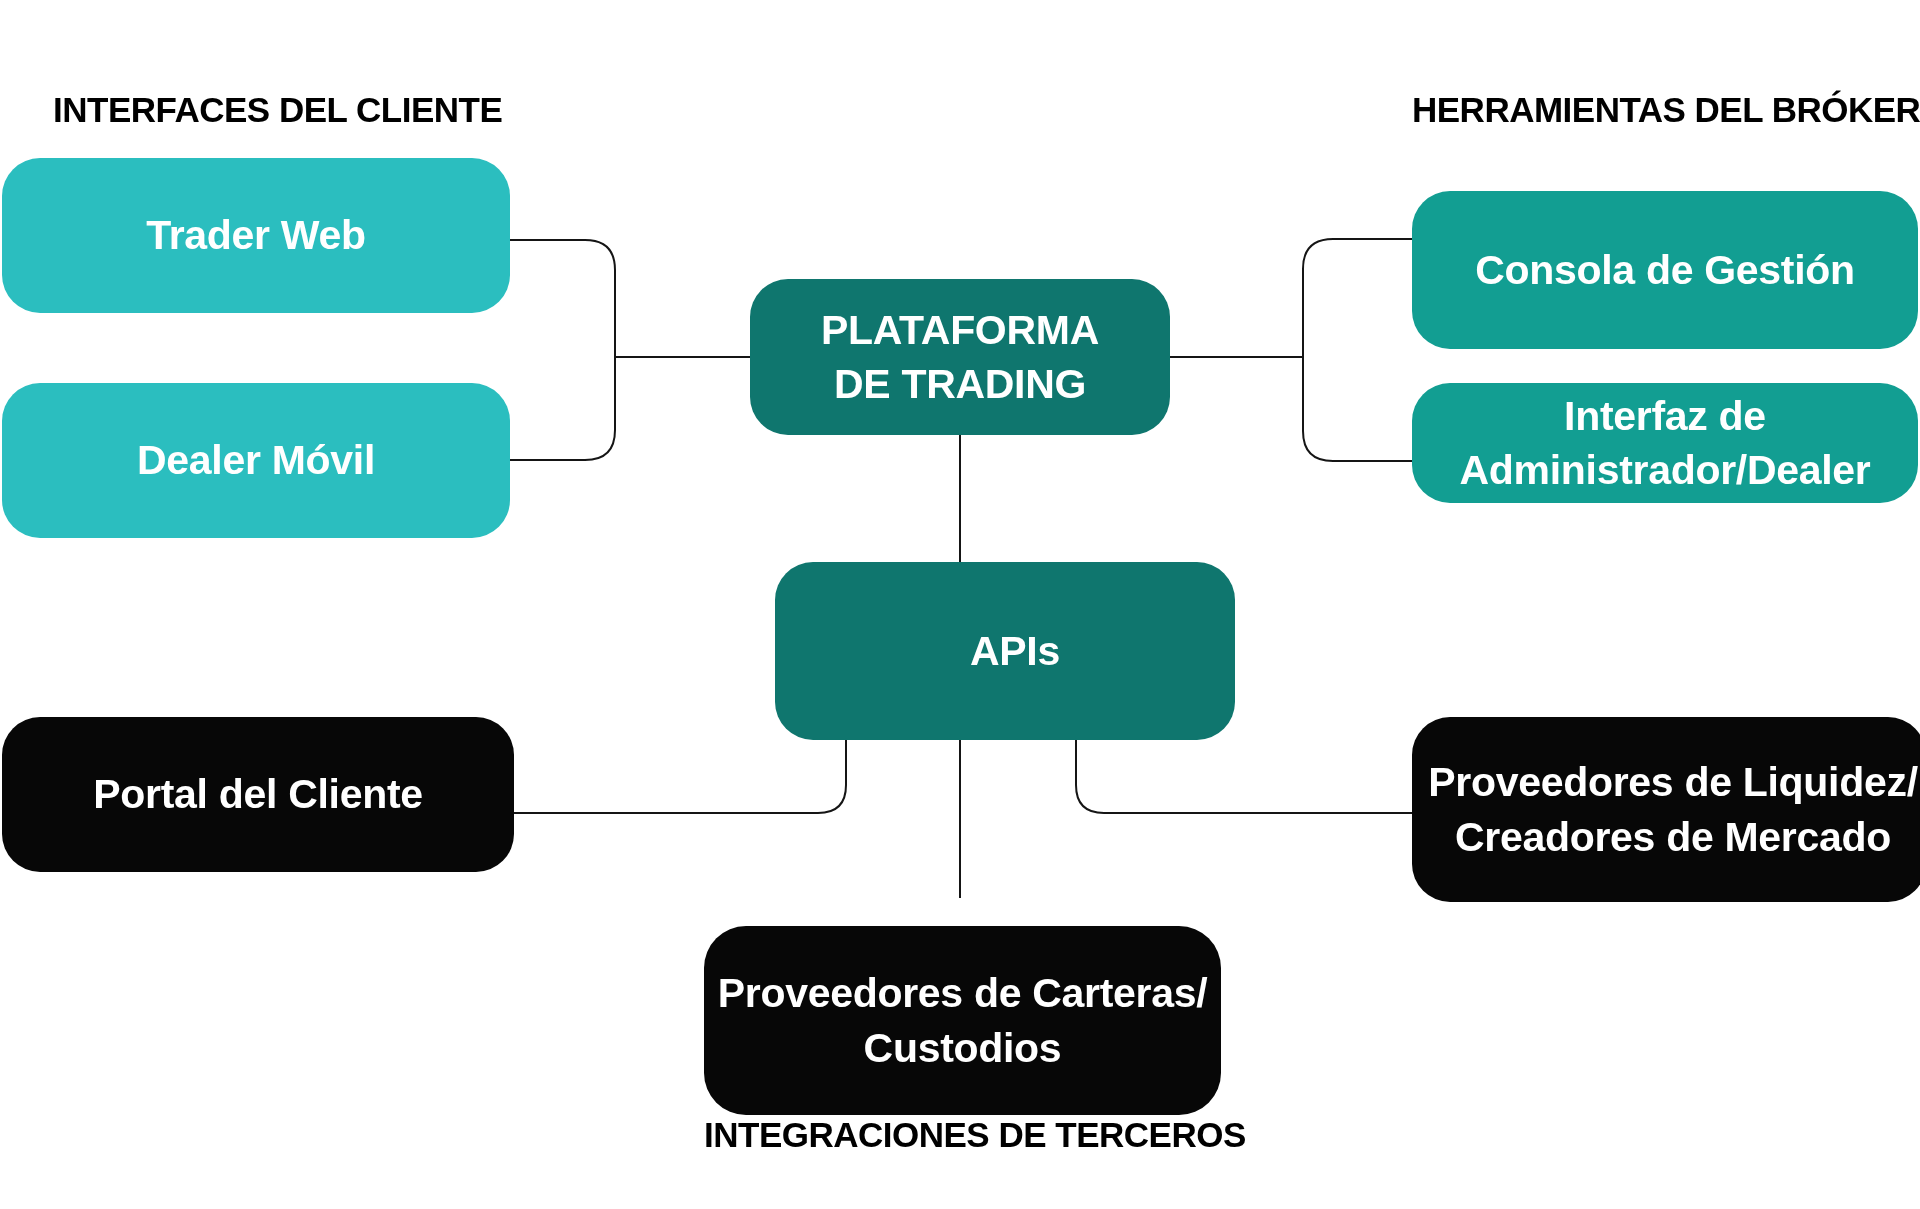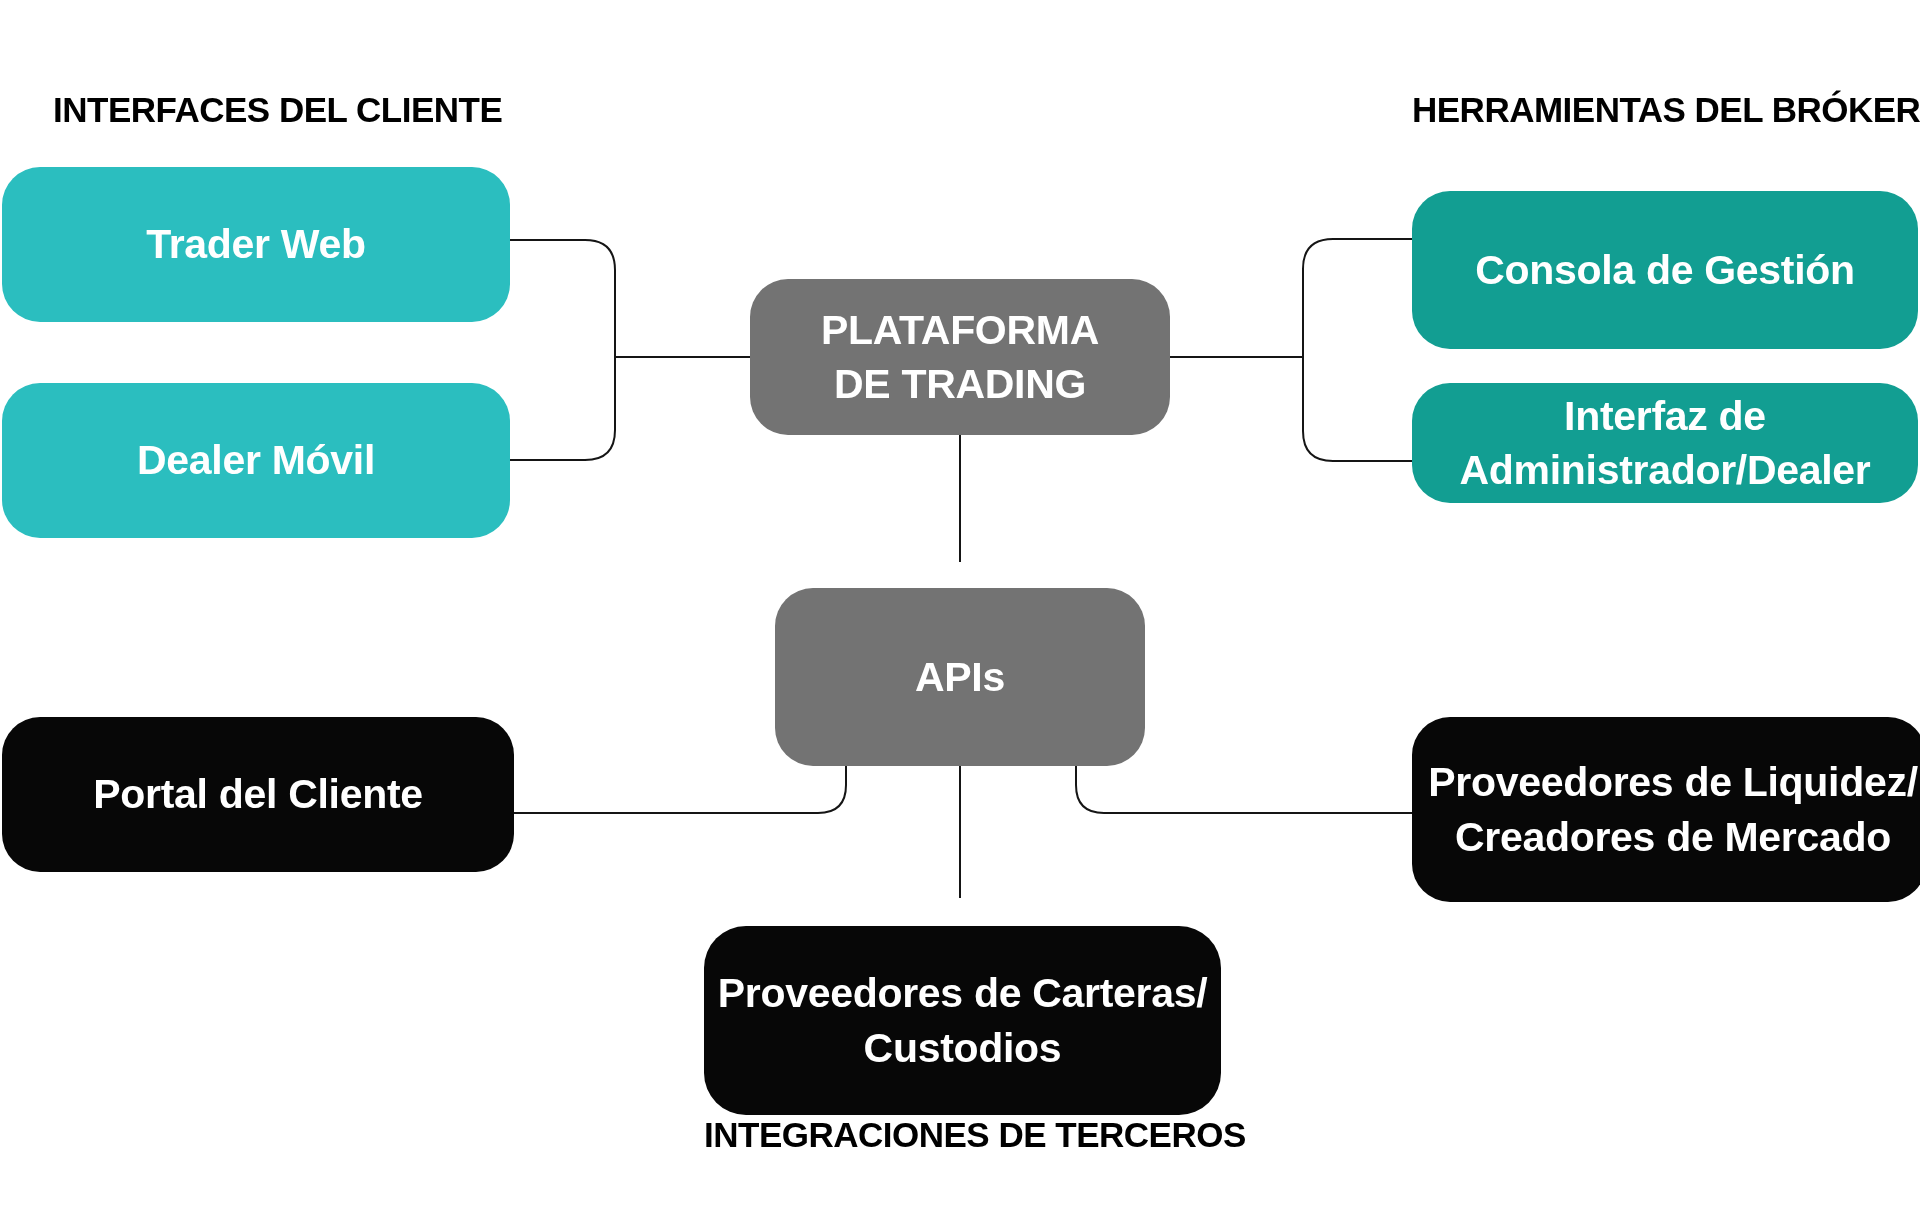--- a/index.html
+++ b/index.html
@@ -14,36 +14,36 @@
   .connectors path{fill:none;stroke:#151515;stroke-width:2px;}
   .node{
     position:absolute;
     display:flex;align-items:center;justify-content:center;
     color:#ffffff;font-weight:700;font-size:41px;line-height:1.32;
     letter-spacing:-0.3px;text-align:center;white-space:pre-line;
     border-radius:38px;
   }
   .teal-client{background:#2BBEBF;}
   .teal-broker{background:#129E92;}
-  .dark{background:#737373;}
+  .dark{background:#0f766e;}
   .black{background:#070707;}
   .section-label{
     position:absolute;
     font-weight:700;font-size:35px;color:#000000;
     letter-spacing:-0.5px;white-space:nowrap;
   }
   .section-label.centered{text-align:center;white-space:nowrap;}
 
   
-  .n-trader-web{left:2px;top:167px;width:508px;height:155px;}
+  .n-trader-web{left:2px;top:158px;width:508px;height:155px;}
   .n-trader-movil{left:2px;top:383px;width:508px;height:155px;}
   .n-plataforma{left:750px;top:279px;width:420px;height:156px;}
   .n-consola{left:1412px;top:160px;width:506px;height:158px;margin-top:31px;}
   .n-interfaz{left:1412px;top:383px;width:506px;height:120px;}
-  .n-apis{left:775px;top:588px;width:370px;height:178px;}
+  .n-apis{left:775px;top:562px;width:440px;height:178px;padding-left:20px;}
   .n-portal{left:2px;top:717px;width:512px;height:155px;}
   .n-liquidez{left:1412px;top:717px;width:506px;height:185px;padding-left:8px;}
   .n-carteras{left:704px;top:898px;width:517px;height:189px;border-radius:42px;margin-top:28px;}
 
   .l-client{left:53px;top:90px;}
   .l-broker{left:1412px;top:90px;width:506px;}
   .l-third{left:704px;top:1115px;width:517px;}
 </style>
 </head>
 <body>

